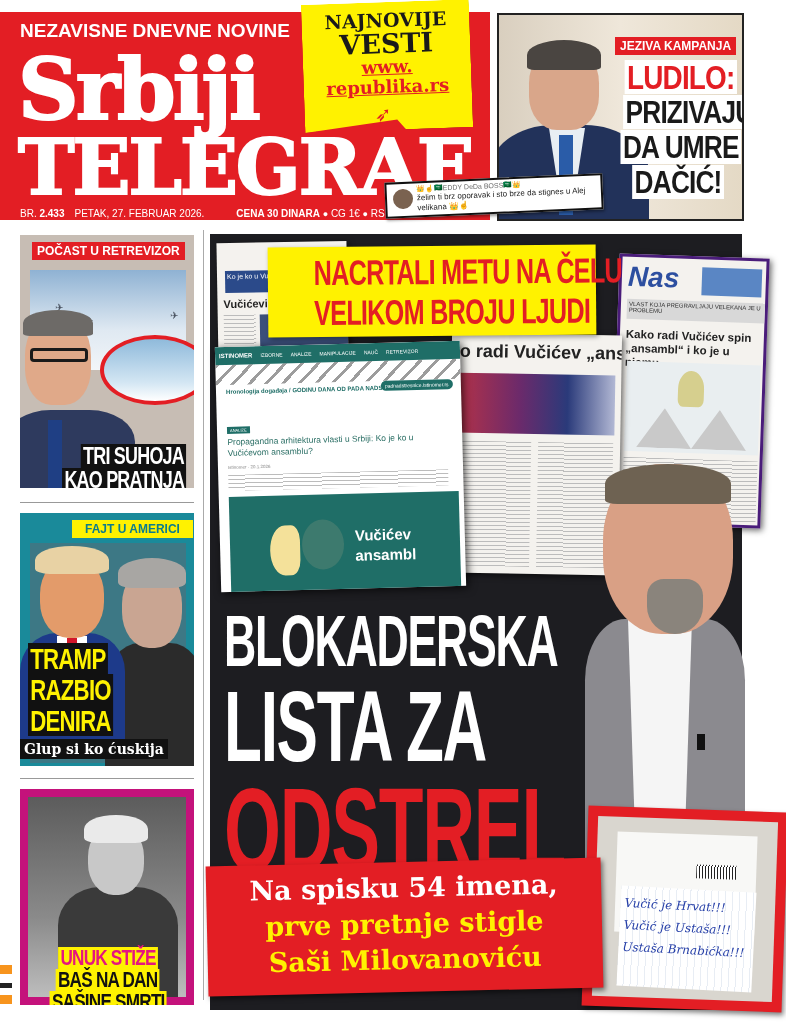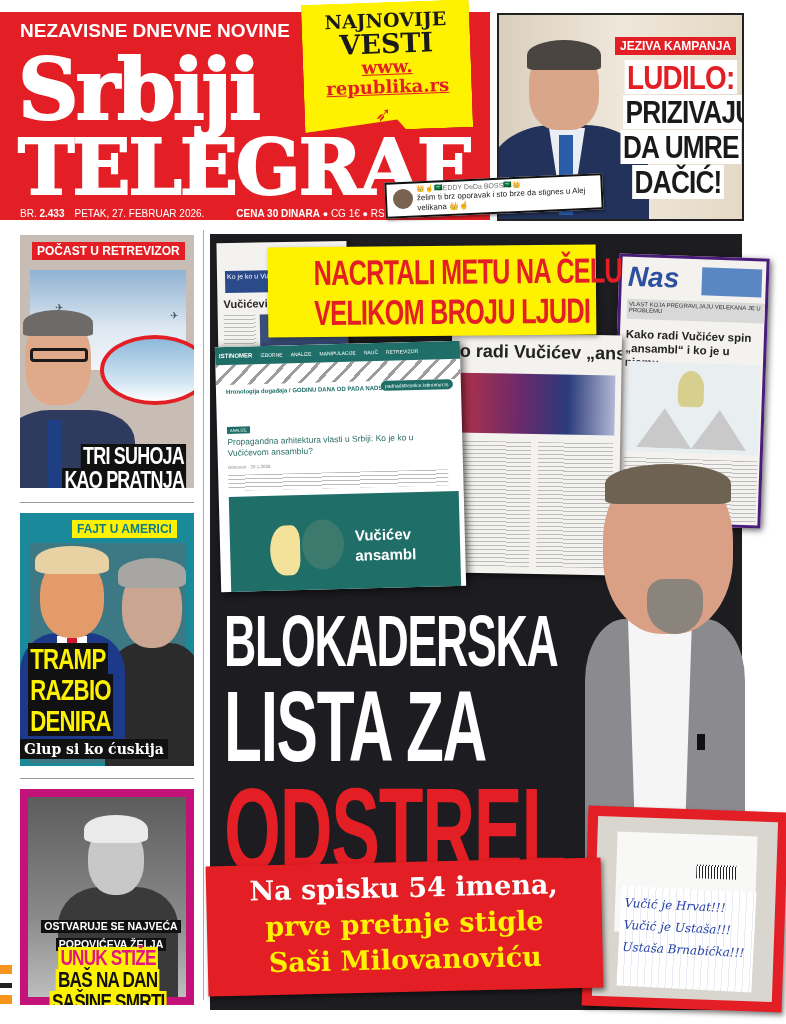--- a/index.html
+++ b/index.html
@@ -49,21 +49,21 @@
   #card1 .face { position: absolute; left: 10px; top: 5px; width: 66px; height: 90px; background: #e0a989; border-radius: 45% 45% 40% 40%; }
   #card1 .hairv { position: absolute; left: 8px; top: 0; width: 70px; height: 26px; background: #6d6a67; border-radius: 50% 50% 10% 10%; }
   #card1 .glasses { position: absolute; left: 15px; top: 38px; width: 58px; height: 14px; border: 3px solid #1a1a1a; border-radius: 4px; }
   #card1 .suit { position: absolute; left: -10px; top: 100px; width: 130px; height: 90px; background: #2e3a5e; border-radius: 35% 35% 0 0; }
   #card1 .tie { position: absolute; left: 33px; top: 110px; width: 14px; height: 80px; background: #1f3f84; }
   #kicker-c1 { position: absolute; left: 12px; top: 7px; background: #e31e24; color: #fff; font-weight: 700; font-size: 12px; padding: 2px 5px; white-space: nowrap; }
   #hl-c1 { position: absolute; right: 8px; top: 170px; text-align: right; margin-top: 39px; }
   #hl-c1 .hl { display: inline-block; background: #111; color: #fff; font-weight: 900; font-size: 23px; line-height: 24px; padding: 0 3px; transform: scaleX(0.78); transform-origin: right center; white-space: nowrap; letter-spacing: -1px; }
 
   #card2 { top: 513px; height: 253px; background: #1a8a9a; }
-  #kicker-c2 { position: absolute; left: 52px; top: 7px; background: #fff200; color: #0c7c8c; font-weight: 700; font-size: 12px; padding: 2px 5px; white-space: nowrap; }
+  #kicker-c2 { position: absolute; left: 52px; top: 7px; background: #fff200; color: #0c7c8c; font-weight: 700; font-size: 12px; padding: 2px 13px; white-space: nowrap; }
   #card2 .bg { position: absolute; left: 10px; top: 30px; width: 156px; height: 220px; background: #3d7885; }
   #card2 .dn { position: absolute; left: 90px; top: 40px; width: 90px; height: 210px; }
   #card2 .dn .face { position: absolute; left: 12px; top: 15px; width: 60px; height: 80px; background: #c9a592; border-radius: 45%; }
   #card2 .dn .hair { position: absolute; left: 8px; top: 5px; width: 68px; height: 30px; background: #a8a6a3; border-radius: 50% 50% 20% 20%; }
   #card2 .dn .body { position: absolute; left: -5px; top: 90px; width: 100px; height: 130px; background: #2b2b2b; border-radius: 35% 35% 0 0; }
   #card2 .tr { position: absolute; left: 5px; top: 25px; width: 100px; height: 200px; }
   #card2 .tr .face { position: absolute; left: 15px; top: 20px; width: 64px; height: 80px; background: #e39b6a; border-radius: 45%; }
   #card2 .tr .hair { position: absolute; left: 10px; top: 8px; width: 74px; height: 28px; background: #e8d2a4; border-radius: 50% 50% 20% 20%; }
   #card2 .tr .body { position: absolute; left: -5px; top: 95px; width: 105px; height: 110px; background: #1d3a8a; border-radius: 35% 35% 0 0; }
   #card2 .tr .shirt { position: absolute; left: 32px; top: 98px; width: 30px; height: 40px; background: #fff; }
@@ -254,24 +254,20 @@
   <div id="sub-c2">Glup si ko ćuskija</div>
 </div>
 
 <div class="side-rule" style="top:778px;"></div>
 
 <div id="card3" class="side-card">
   <div class="photo">
     <div class="body"></div>
       <div class="face"></div>
       <div class="hair"></div>
-  </div>
-  <div id="kicker-c3">
-    <span>OSTVARUJE SE NAJVEĆA</span><br>
-    <span>POPOVIĆEVA ŽELJA</span>
   </div>
   <div id="hl-c3">
     <span class="hl pink">UNUK STIŽE</span><br>
     <span class="hl">BAŠ NA DAN</span><br>
     <span class="hl">SAŠINE SMRTI</span>
   </div>
 </div>
 
 <div id="vrule"></div>
 

